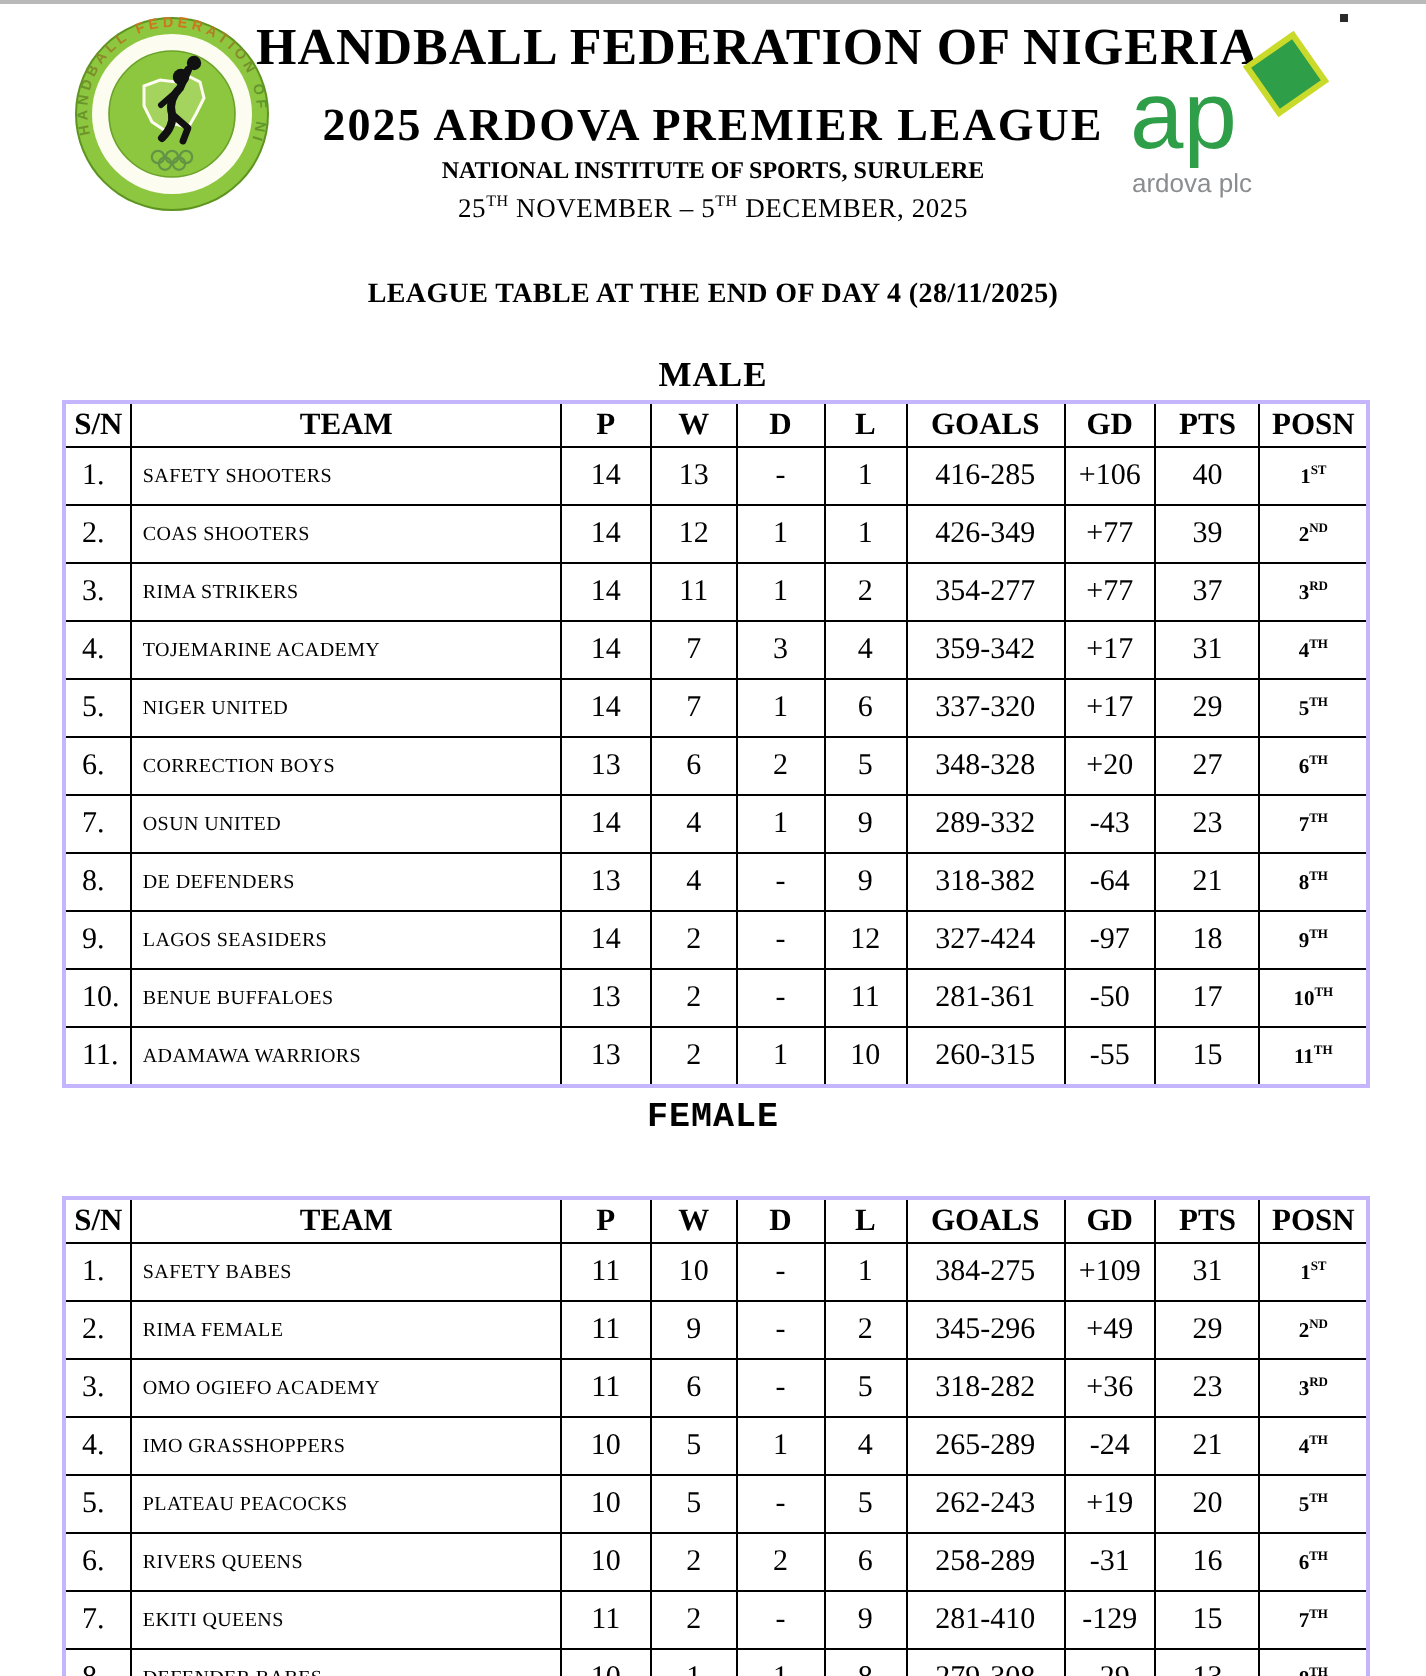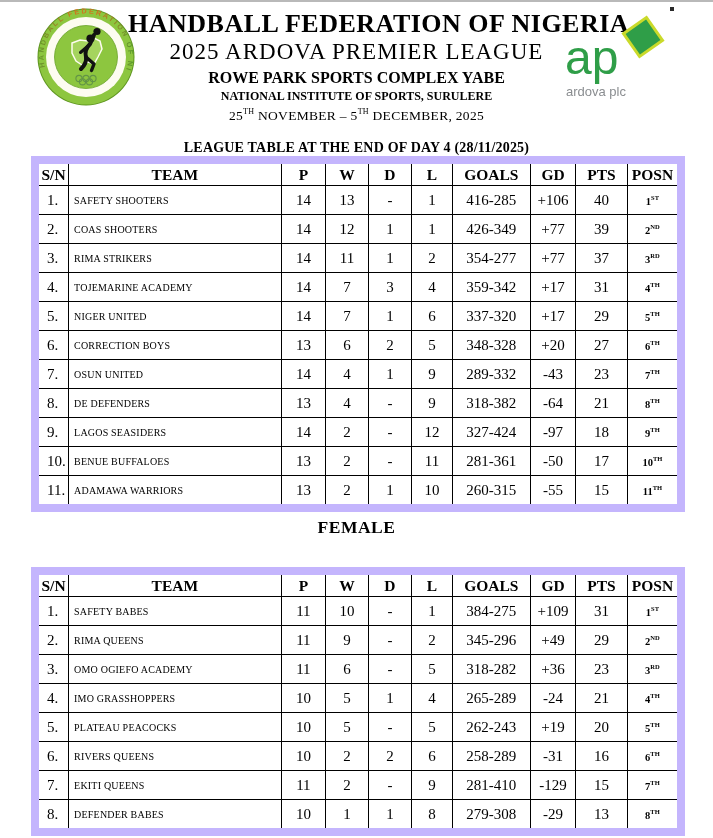--- a/index.html
+++ b/index.html
@@ -8,33 +8,33 @@
     font-family:"Liberation Serif", serif;color:#000;overflow:hidden;
   }
   .top-edge{position:absolute;top:0;left:0;width:713px;height:2px;background:#b9b9b9;}
   .corner-dot{position:absolute;top:7px;right:39px;width:4px;height:4px;background:#2a2a2a;}
 
   .header{position:relative;padding-top:9px;min-height:120px;}
   .hfn-logo{position:absolute;left:36px;top:7px;width:100px;height:100px;}
   .ardova{position:absolute;right:34px;top:10px;width:116px;text-align:left;}
   .titles{text-align:center;padding:0 128px;}
   .t1{font-size:26px;font-weight:bold;letter-spacing:0.5px;white-space:nowrap;}
-  .t2{font-size:23px;font-weight:normal;letter-spacing:1px;margin-top:0;}
+  .t2{font-size:23px;font-weight:bold;letter-spacing:1px;margin-top:11px;}
   .v1{font-size:16px;font-weight:bold;margin-top:4px;}
   .v2{font-size:12px;font-weight:bold;margin-top:2px;}
   .dates{font-size:13.5px;font-weight:normal;margin-top:3px;letter-spacing:0.3px;}
   .dates sup{font-size:8px;}
   .subtitle{text-align:center;font-size:14px;font-weight:bold;margin-top:11px;letter-spacing:0.2px;}
 
   section.male .section-title{margin:21px 0 2px;}
-  section.female .section-title{margin:5px 12px 0;}
+  section.female .section-title{margin:5px 12px 0;font-family:Liberation Mono, monospace;}
   .section-title{text-align:center;font-size:17.5px;font-weight:bold;letter-spacing:0.5px;}
   section.female table{margin-top:29px;}
 
-  table{width:654px;margin-left:31px;border-collapse:collapse;table-layout:fixed;border:8px solid #c4b5fd;}
+  table{width:654px;margin-left:31px;border-collapse:collapse;table-layout:fixed;border:2px solid #c4b5fd;}
   th,td{border:1.5px solid #000;overflow:hidden;}
   th{font-size:15.5px;font-weight:bold;text-align:center;height:21px;padding:0;}
   td{height:28px;font-size:15px;padding:0;}
   .c-sn{text-align:left;padding-left:8px;}
   .c-team{text-align:left;padding-left:5px;font-size:10px;letter-spacing:0.2px;}
   .c-num{text-align:center;}
   .c-pos{text-align:center;font-size:10.5px;font-weight:bold;}
   .c-pos sup{font-size:6.5px;}
   .ardova-caption{font-family:"Liberation Sans", sans-serif;}
 </style>
@@ -80,38 +80,38 @@
           <circle cx="57" cy="71.5" r="3.1"></circle>
         <circle cx="46.5" cy="74.8" r="3.1"></circle>
           <circle cx="53.5" cy="74.8" r="3.1"></circle>
       </g>
     </svg>
   </div>
 
   <div class="titles">
     <div class="t1">HANDBALL FEDERATION OF NIGERIA</div>
     <div class="t2">2025 ARDOVA PREMIER LEAGUE</div>
-    <div class="v1">ROWE PARK SPORTS COMPLEX YABE</div>
     <div class="v2">NATIONAL INSTITUTE OF SPORTS, SURULERE</div>
     <div class="dates"><span>25</span><sup>TH</sup><span> NOVEMBER – 5</span><sup>TH</sup><span> DECEMBER, 2025</span></div>
   </div>
 
   <div class="ardova">
     <svg width="116" height="92" viewBox="0 0 116 92">
       <rect x="-14" y="-14" width="28" height="28" transform="translate(80,27) rotate(55)" fill="#2f9e48" stroke="#cada2a" stroke-width="3"></rect>
       <text x="2" y="64" font-family="Liberation Sans, sans-serif" font-size="48" fill="#2f9e48">ap</text>
       <text x="3" y="86" class="ardova-caption" font-family="Liberation Sans, sans-serif" font-size="13" fill="#8a8d90">ardova plc</text>
     </svg>
   </div>
 </div>
 
 <div class="subtitle">LEAGUE TABLE AT THE END OF DAY 4 (28/11/2025)</div>
 
 <div id="sections">
     <section class="male">
+      <div class="section-title">MALE</div>
       <table>
         <colgroup>
           <col style="width: 5.2%;">
           <col style="width: 32.9%;">
           <col style="width: 6.9%;">
           <col style="width: 6.6%;">
           <col style="width: 6.7%;">
           <col style="width: 6.3%;">
           <col style="width: 12.1%;">
           <col style="width: 7%;">
@@ -305,21 +305,21 @@
             <td class="c-num">10</td>
             <td class="c-num">-</td>
             <td class="c-num">1</td>
             <td class="c-num">384-275</td>
             <td class="c-num">+109</td>
             <td class="c-num">31</td>
             <td class="c-pos"><span>1</span><sup>ST</sup></td>
           </tr>
           <tr>
             <td class="c-sn">2.</td>
-            <td class="c-team">RIMA QUEENS</td>
+            <td class="c-team">RIMA FEMALE</td>
             <td class="c-num">11</td>
             <td class="c-num">9</td>
             <td class="c-num">-</td>
             <td class="c-num">2</td>
             <td class="c-num">345-296</td>
             <td class="c-num">+49</td>
             <td class="c-num">29</td>
             <td class="c-pos"><span>2</span><sup>ND</sup></td>
           </tr>
           <tr>

